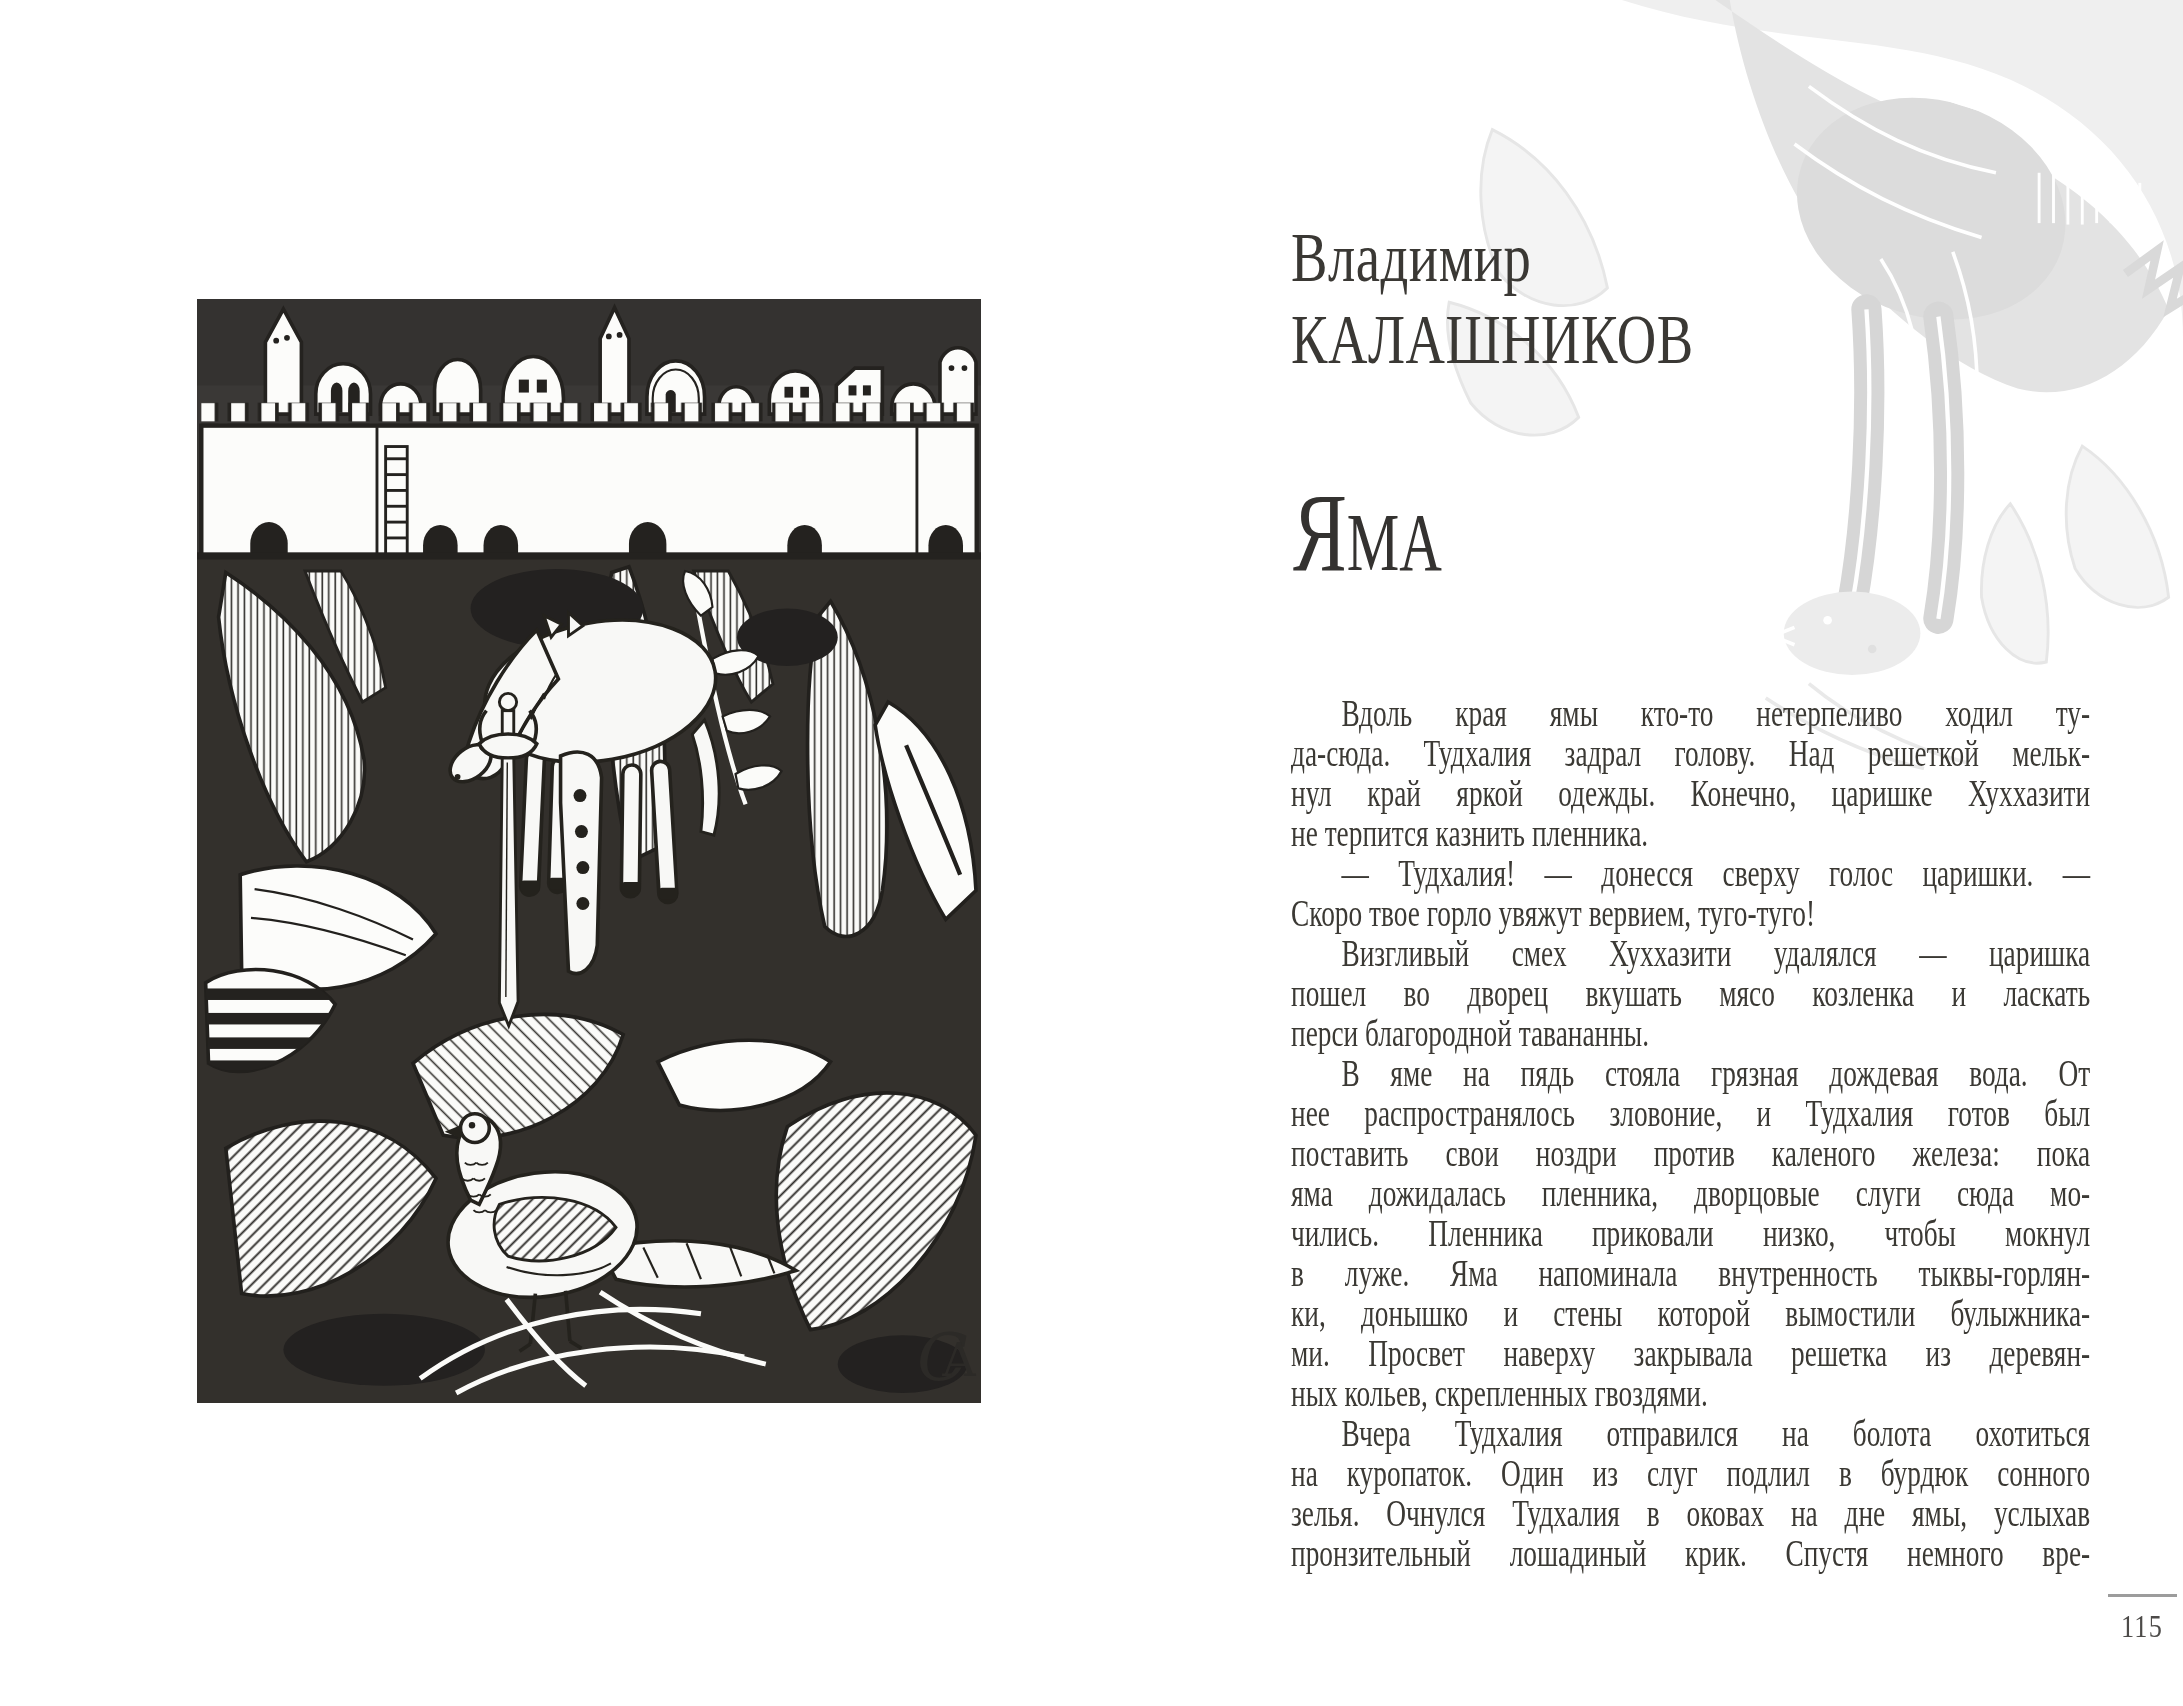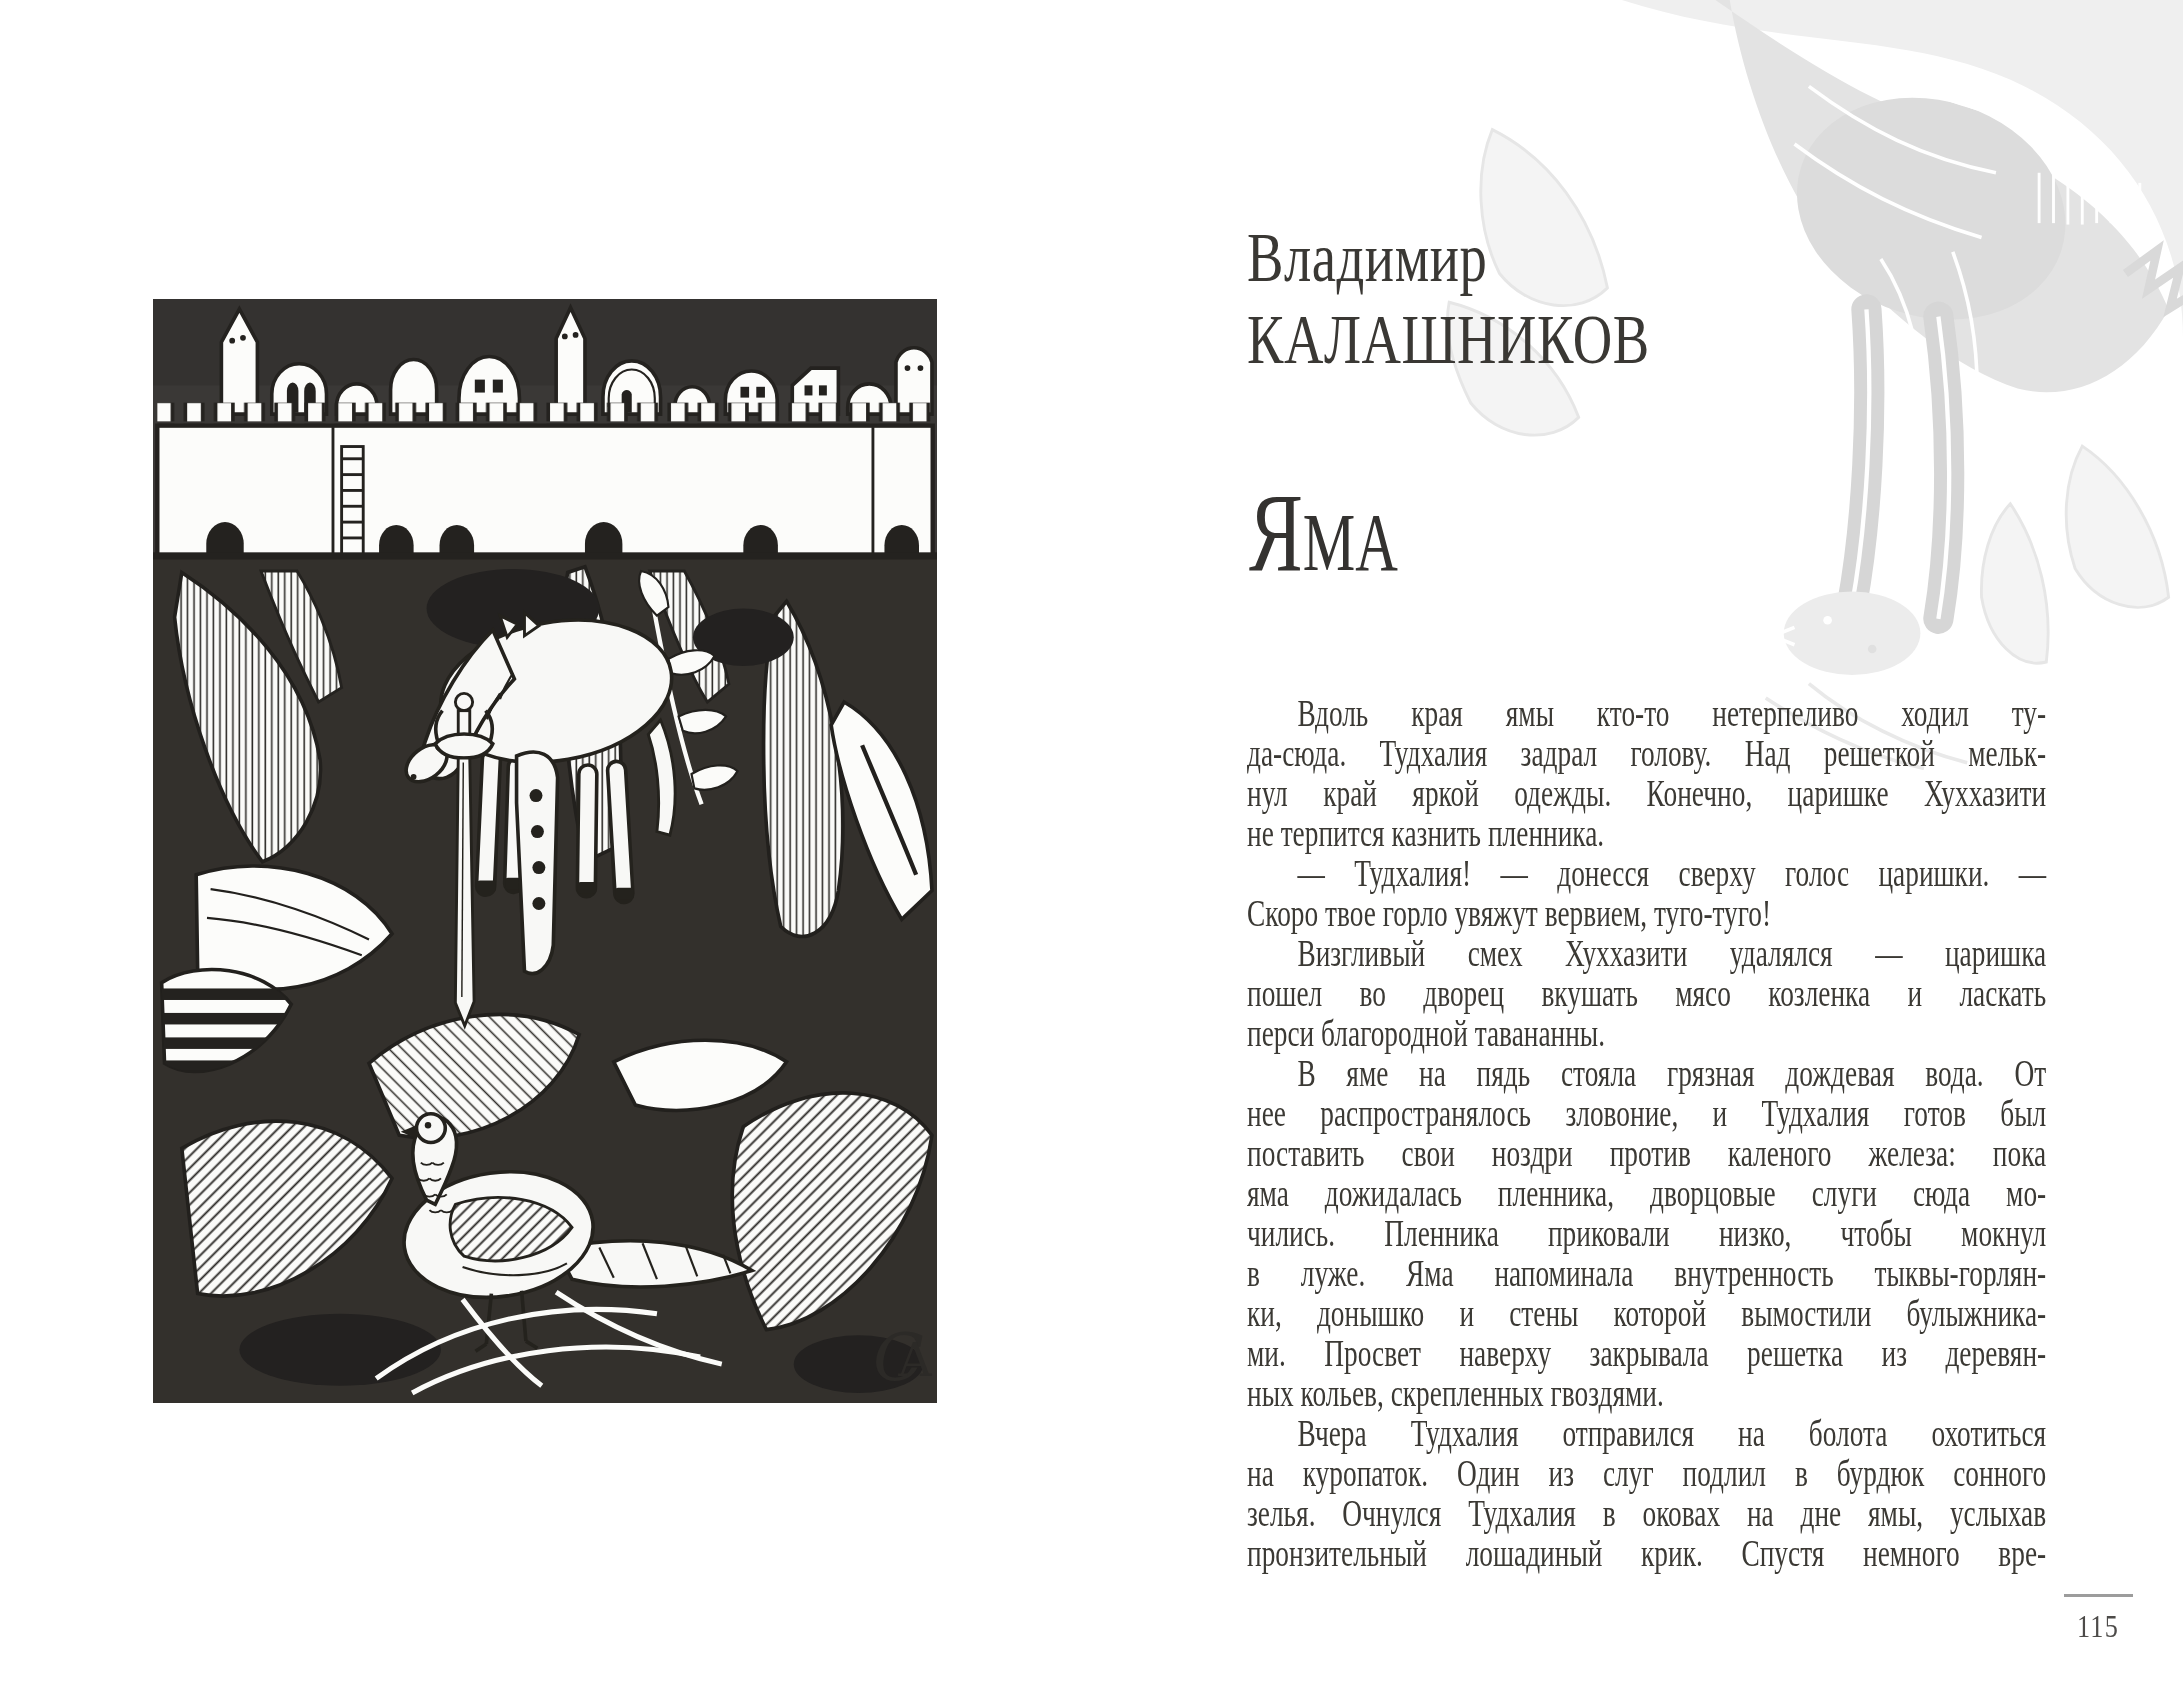--- a/index.html
+++ b/index.html
@@ -1,21 +1,21 @@
 <!DOCTYPE html>
 <html style="font-size:11.5px"><head>
 <meta charset="utf-8">
 <style>
   html,body{margin:0;padding:0;}
   body{
     width:2183px;height:1706px;position:relative;overflow:hidden;
     background:#ffffff;
     font-family:"Liberation Serif","DejaVu Serif",serif;
   }
-  .spread{position:absolute;inset:0;}
+  .spread{position:absolute;inset:0;margin-left:44px;}
   
   .illustration{
     position:absolute;left:153px;top:299px;width:784px;height:1104px;margin:0;
   }
   .illustration svg{display:block;width:100%;height:100%;}
   
   .watermark{
     position:absolute;right:0;top:0;width:777px;height:770px;pointer-events:none;
   }
   .author{

